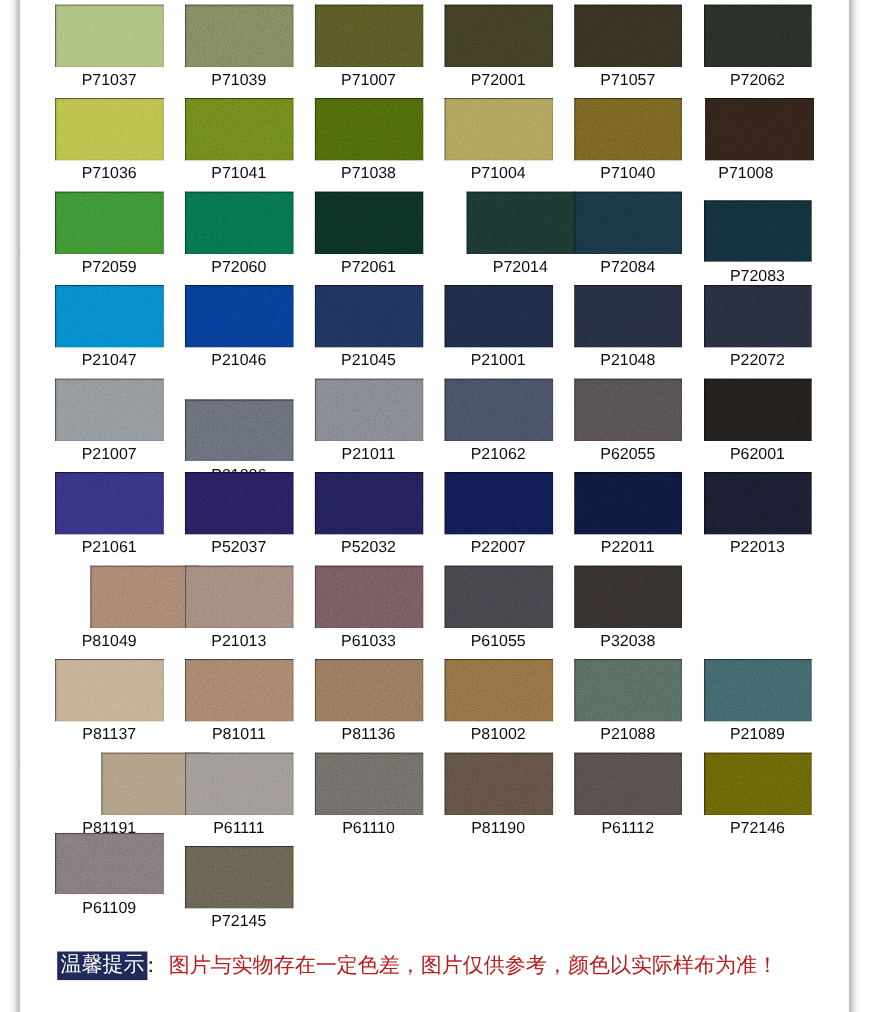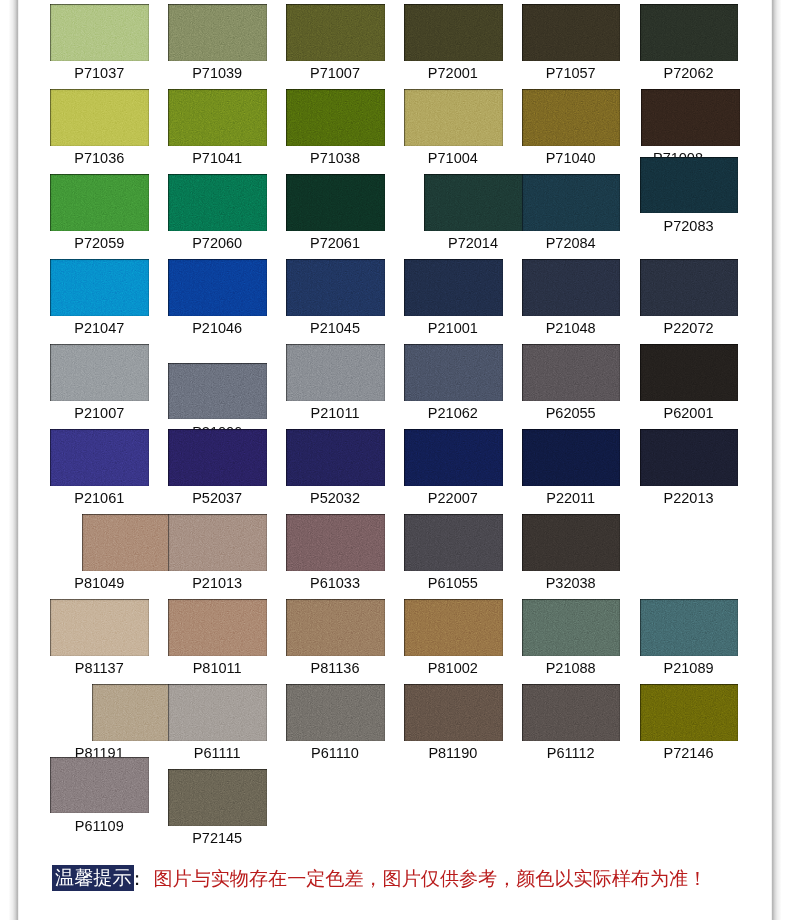--- a/index.html
+++ b/index.html
@@ -192,21 +192,21 @@
         <div class="lbl">P72014</div>
       </div>
       <div class="cell" style="left: 521.7px; top: 174.3px;">
         <div class="sw">
           <div class="base" style="background: rgb(27, 59, 74);"></div>
           <div class="tex"></div>
           <div class="edgeln"></div>
         </div>
         <div class="lbl">P72084</div>
       </div>
-      <div class="cell" style="left: 639.55px; top: 157px;">
+      <div class="cell" style="left: 639.55px; top: 182px;">
         <div class="sw">
           <div class="base" style="background: rgb(21, 51, 63);"></div>
           <div class="tex"></div>
           <div class="edgeln"></div>
         </div>
         <div class="lbl">P72083</div>
       </div>
       <div class="cell" style="left: 50.3px; top: 259.3px;">
         <div class="sw">
           <div class="base" style="background: rgb(7, 147, 205);"></div>

